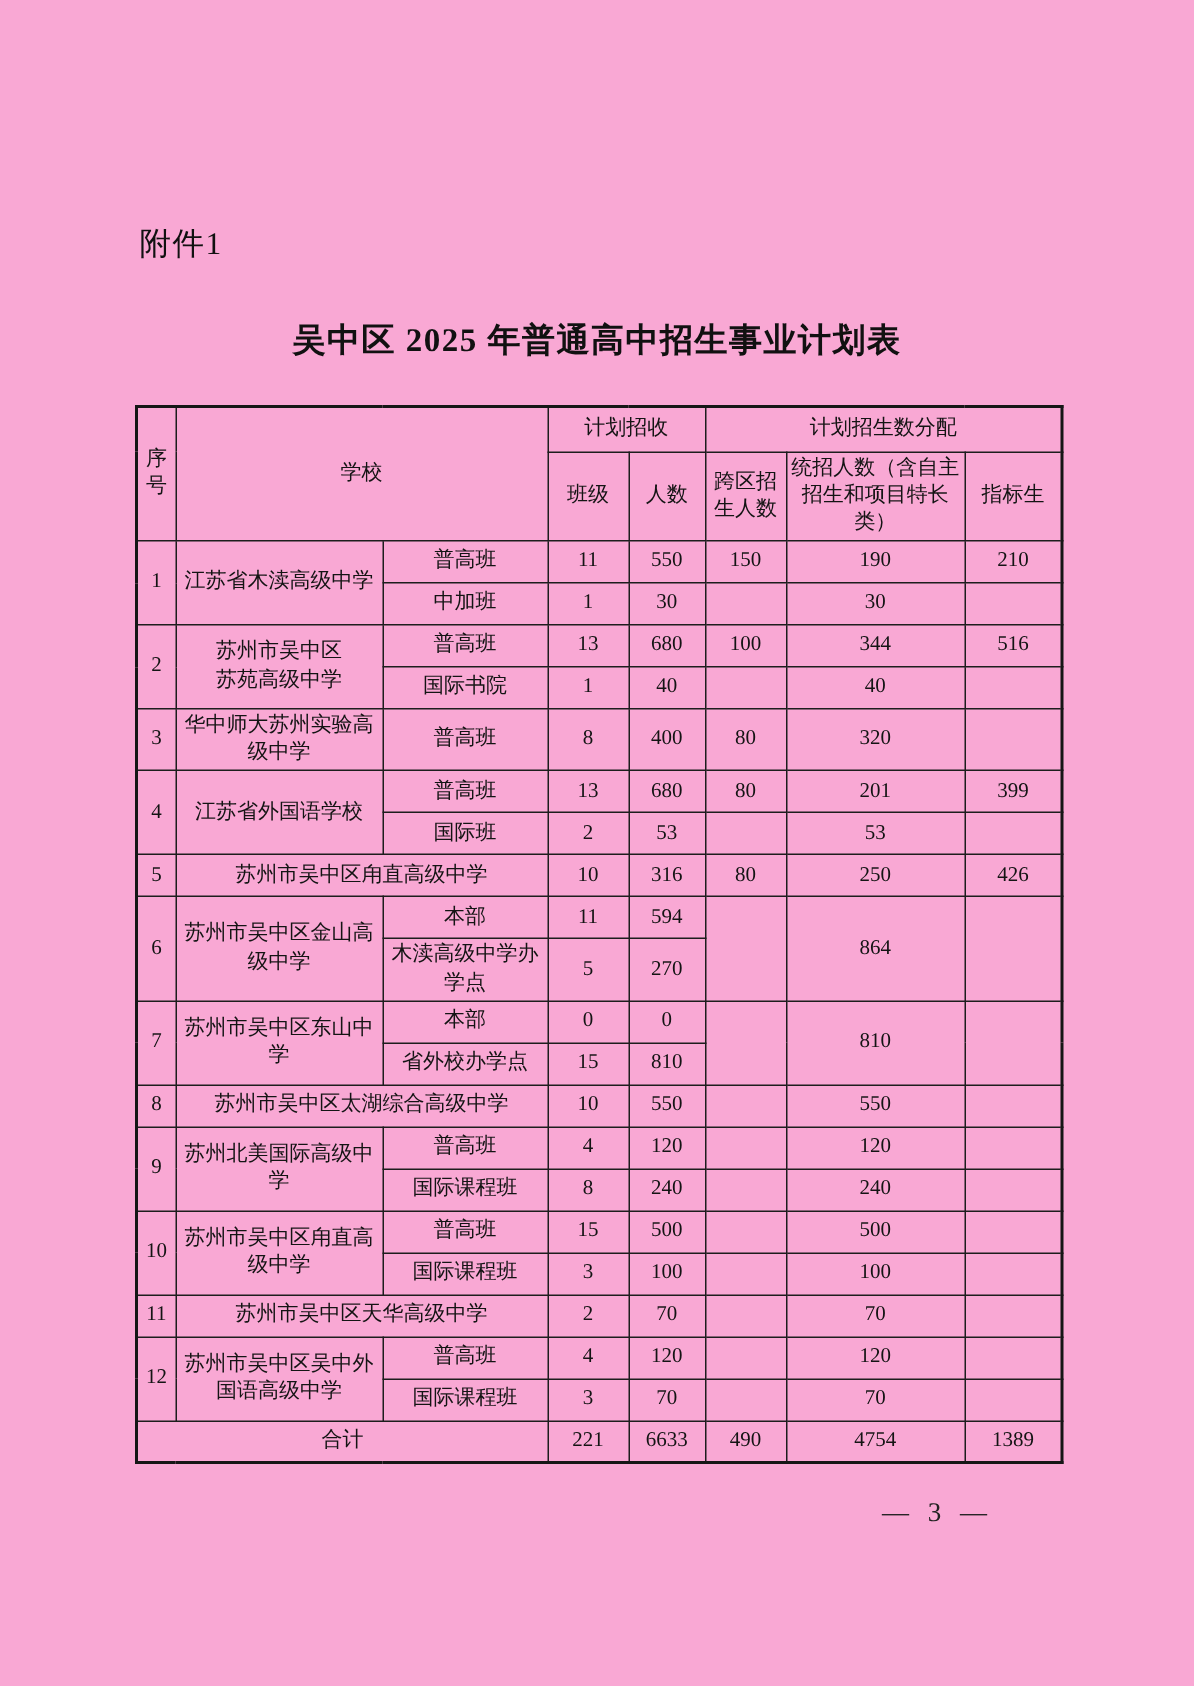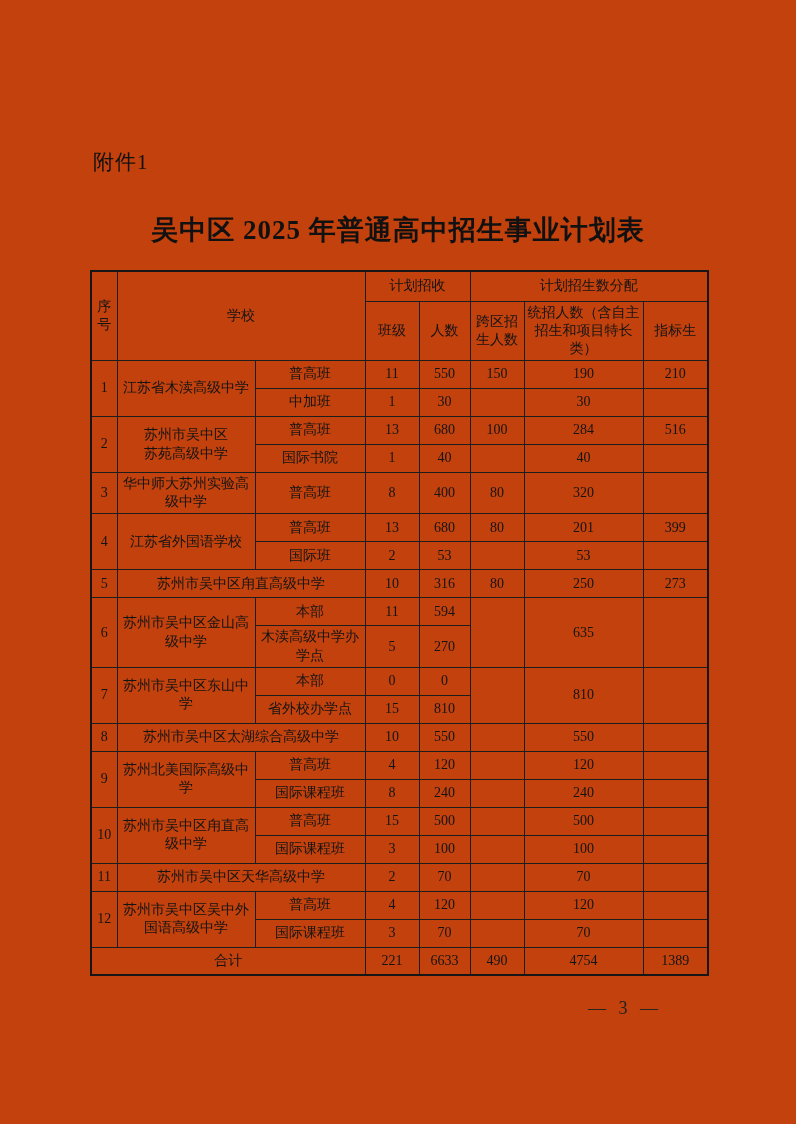--- a/index.html
+++ b/index.html
@@ -2,39 +2,39 @@
 <html><head>
 <meta charset="utf-8">
 <style>
   * { margin: 0; padding: 0; box-sizing: border-box; }
   html, body { background: #e8e8e8; }
   .page {
     position: relative;
     width: 796px;
     height: 1124px;
     margin: 0 auto;
-    background: #c2410c;
+    background: #f9a8d4;
     font-family: "Liberation Serif", "DejaVu Serif", serif;
     color: #111;
     overflow: hidden;
   }
   .attachment-label {
     position: absolute;
     left: 93px;
     top: 148px;
     font-size: 21px;
     letter-spacing: 1px;
   }
   .doc-title {
     position: absolute;
     left: 0;
     top: 212px;
     width: 100%;
     text-align: center;
-    font-size: 27px;
+    font-size: 22px;
     font-weight: bold;
     letter-spacing: 1px;
   }
   table.enrollment {
     position: absolute;
     left: 90px;
     top: 270px;
     width: 617px;
     border-collapse: collapse;
     table-layout: fixed;
@@ -122,21 +122,21 @@
           <td data-name="cell-quota"></td>
         </tr>
         <tr data-name="row-school-2-line-1">
           <td rowspan="2" data-name="cell-no">2</td>
           <td rowspan="2" data-name="cell-school">苏州市吴中区
 苏苑高级中学</td>
           <td data-name="cell-class-type">普高班</td>
           <td data-name="cell-classes">13</td>
           <td data-name="cell-students">680</td>
           <td data-name="cell-cross-district">100</td>
-          <td data-name="cell-general">284</td>
+          <td data-name="cell-general">344</td>
           <td data-name="cell-quota">516</td>
         </tr>
         <tr data-name="row-school-2-line-2">
           <td data-name="cell-class-type">国际书院</td>
           <td data-name="cell-classes">1</td>
           <td data-name="cell-students">40</td>
           <td data-name="cell-cross-district"></td>
           <td data-name="cell-general">40</td>
           <td data-name="cell-quota"></td>
         </tr>
@@ -168,30 +168,30 @@
           <td data-name="cell-general">53</td>
           <td data-name="cell-quota"></td>
         </tr>
         <tr data-name="row-school-5">
           <td data-name="cell-no">5</td>
           <td colspan="2" data-name="cell-school">苏州市吴中区甪直高级中学</td>
           <td data-name="cell-classes">10</td>
           <td data-name="cell-students">316</td>
           <td data-name="cell-cross-district">80</td>
           <td data-name="cell-general">250</td>
-          <td data-name="cell-quota">273</td>
+          <td data-name="cell-quota">426</td>
         </tr>
         <tr data-name="row-school-6-line-1">
           <td rowspan="2" data-name="cell-no">6</td>
           <td rowspan="2" data-name="cell-school">苏州市吴中区金山高级中学</td>
           <td data-name="cell-class-type">本部</td>
           <td data-name="cell-classes">11</td>
           <td data-name="cell-students">594</td>
           <td rowspan="2" data-name="cell-cross-district"></td>
-          <td rowspan="2" data-name="cell-general">635</td>
+          <td rowspan="2" data-name="cell-general">864</td>
           <td rowspan="2" data-name="cell-quota"></td>
         </tr>
         <tr data-name="row-school-6-line-2">
           <td data-name="cell-class-type">木渎高级中学办学点</td>
           <td data-name="cell-classes">5</td>
           <td data-name="cell-students">270</td>
         </tr>
         <tr data-name="row-school-7-line-1">
           <td rowspan="2" data-name="cell-no">7</td>
           <td rowspan="2" data-name="cell-school">苏州市吴中区东山中学</td>

